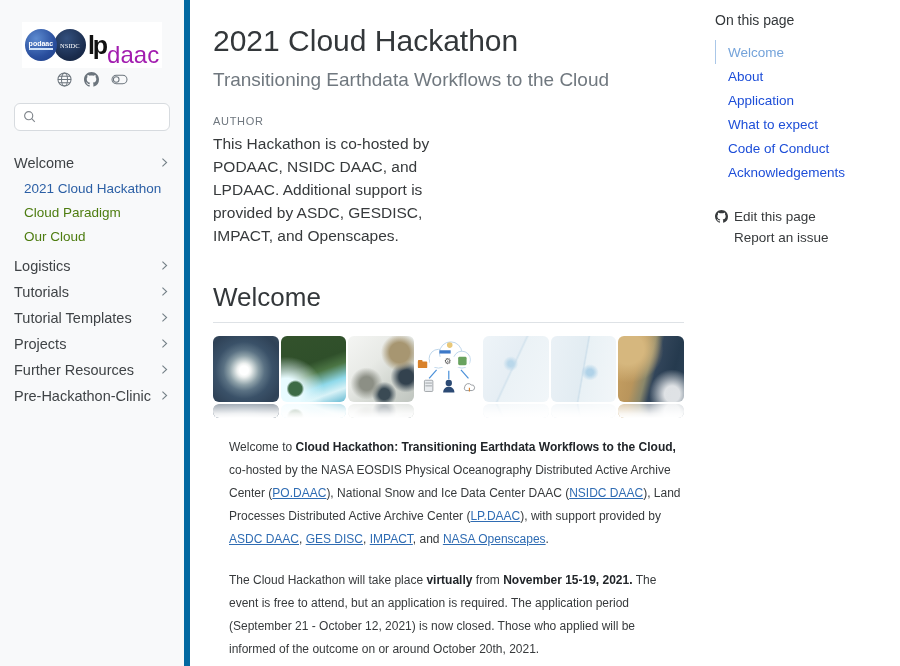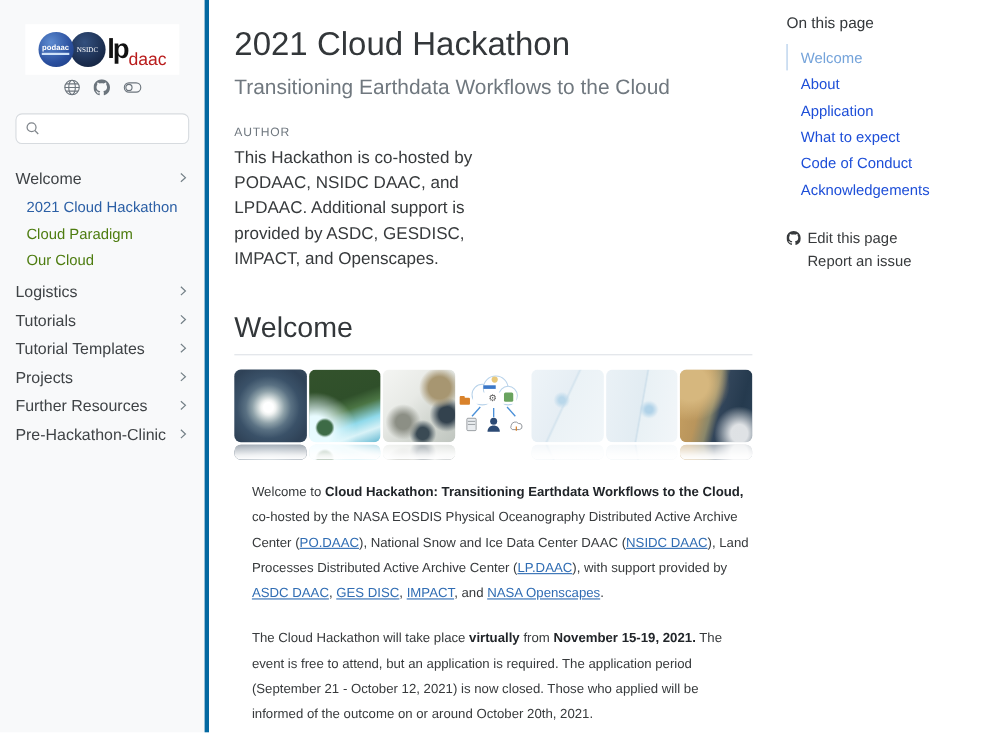--- a/index.html
+++ b/index.html
@@ -6,37 +6,37 @@
   body{
     width:900px;height:666px;overflow:hidden;background:#fff;
     font-family:"Liberation Sans","DejaVu Sans",sans-serif;
     color:#373a3c;-webkit-font-smoothing:antialiased;
   }
   .page{display:flex;width:900px;height:666px;}
 
   
   .sidebar{
     width:190px;min-width:190px;height:666px;background:#f8f9fa;
-    border-right:4px solid #0369a1;box-sizing:border-box;
+    border-right:6px solid #0369a1;box-sizing:border-box;
   }
   .logo-box{
     background:#fff;width:132px;height:42px;margin:22px auto 4px auto;
     display:flex;align-items:center;justify-content:center;padding:2px 4px;
   }
   .logo-circle{
     width:32px;height:32px;border-radius:50%;display:flex;align-items:center;justify-content:center;
     color:#fff;flex-shrink:0;
   }
   .logo-podaac{background:radial-gradient(circle at 35% 30%,#5d8bd0,#2a4f9e 60%,#1b3a80);margin-right:-3px;z-index:2;
     font-size:7px;font-weight:bold;letter-spacing:0;}
   .logo-podaac i{font-style:normal;border-bottom:2px solid #cfe2f8;padding-bottom:1px;}
   .logo-nsidc{background:radial-gradient(circle at 40% 30%,#33507e,#1a2c4d 65%,#111f38);margin-right:2px;z-index:1;
     font-size:6.5px;font-family:"Liberation Serif",serif;}
   .logo-lp{font-weight:800;font-size:25px;color:#111;letter-spacing:-2px;line-height:1;}
-  .logo-daac{font-size:16px;color:#b91c1c;letter-spacing:0;line-height:1;margin-left:1px;margin-top:19px;}
+  .logo-daac{font-size:24px;color:#a21caf;letter-spacing:0;line-height:1;margin-left:1px;margin-top:19px;}
   .tool-icons{display:flex;justify-content:center;gap:12px;margin:4px 0 16px 0;color:#6c757d;}
   .tool-icons a{color:#6c757d;display:block;line-height:0;}
   .search-wrap{margin:6px 14px 20px 14px;position:relative;}
   .search-input{
     width:100%;height:28px;box-sizing:border-box;border:1px solid #d7dbdf;border-radius:6px;
     background:#fff;padding:0 8px 0 28px;font-size:13px;color:#373a3c;outline:none;
   }
   .search-icon{position:absolute;left:9px;top:7px;color:#80868c;line-height:0;}
   .nav{padding:0 14px;}
   .nav-item{

